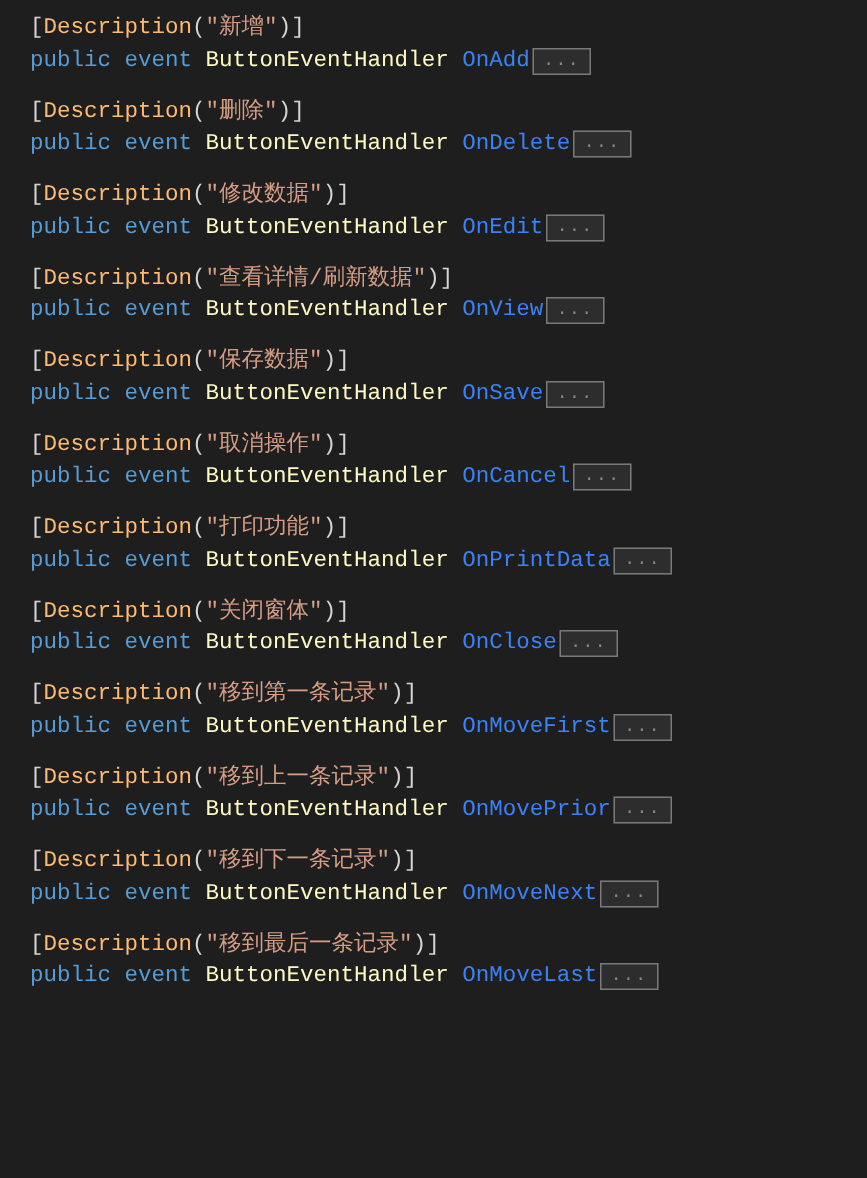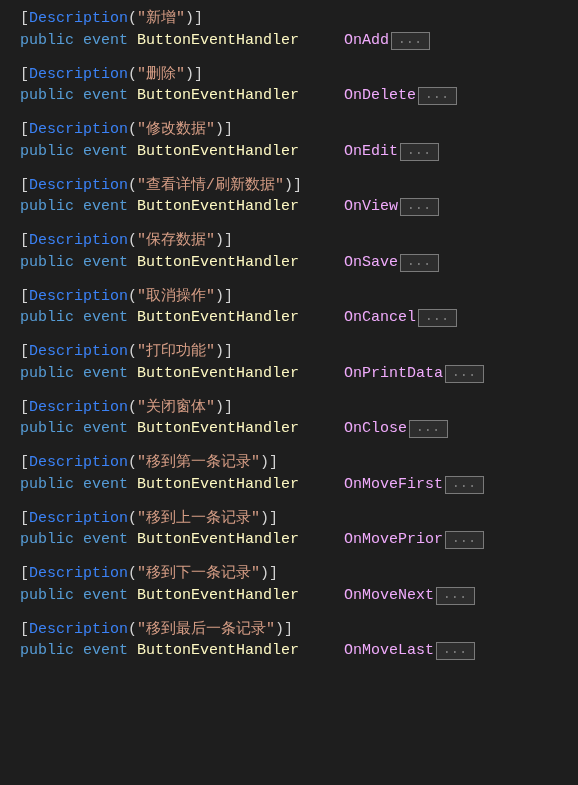--- a/index.html
+++ b/index.html
@@ -12,25 +12,25 @@
     color: #d4d4d4;
     width: 578px;
     box-sizing: border-box;
   }
   .block {
     margin-bottom: 12px;
     padding-left: 20px;
     white-space: pre;
   }
   .punct { color: #d4d4d4; }
-  .attr  { color: #3b82f6; }
+  .attr  { color: #fdba74; }
   .str   { color: #d69d85; }
   .kw    { color: #569cd6; text-align: right; }
   .type  { color: #fef9c3; }
-  .ident { color: #f0abfc; margin-left: 36px; }
+  .ident { color: #3b82f6; }
   .fold {
     display: inline-block;
     border: 1px solid #7a7a7a;
     background: #2d2d2d;
     color: #888;
     font-size: 12px;
     padding: 0 6px;
     margin-left: 2px;
     height: 16px;
     line-height: 14px;

